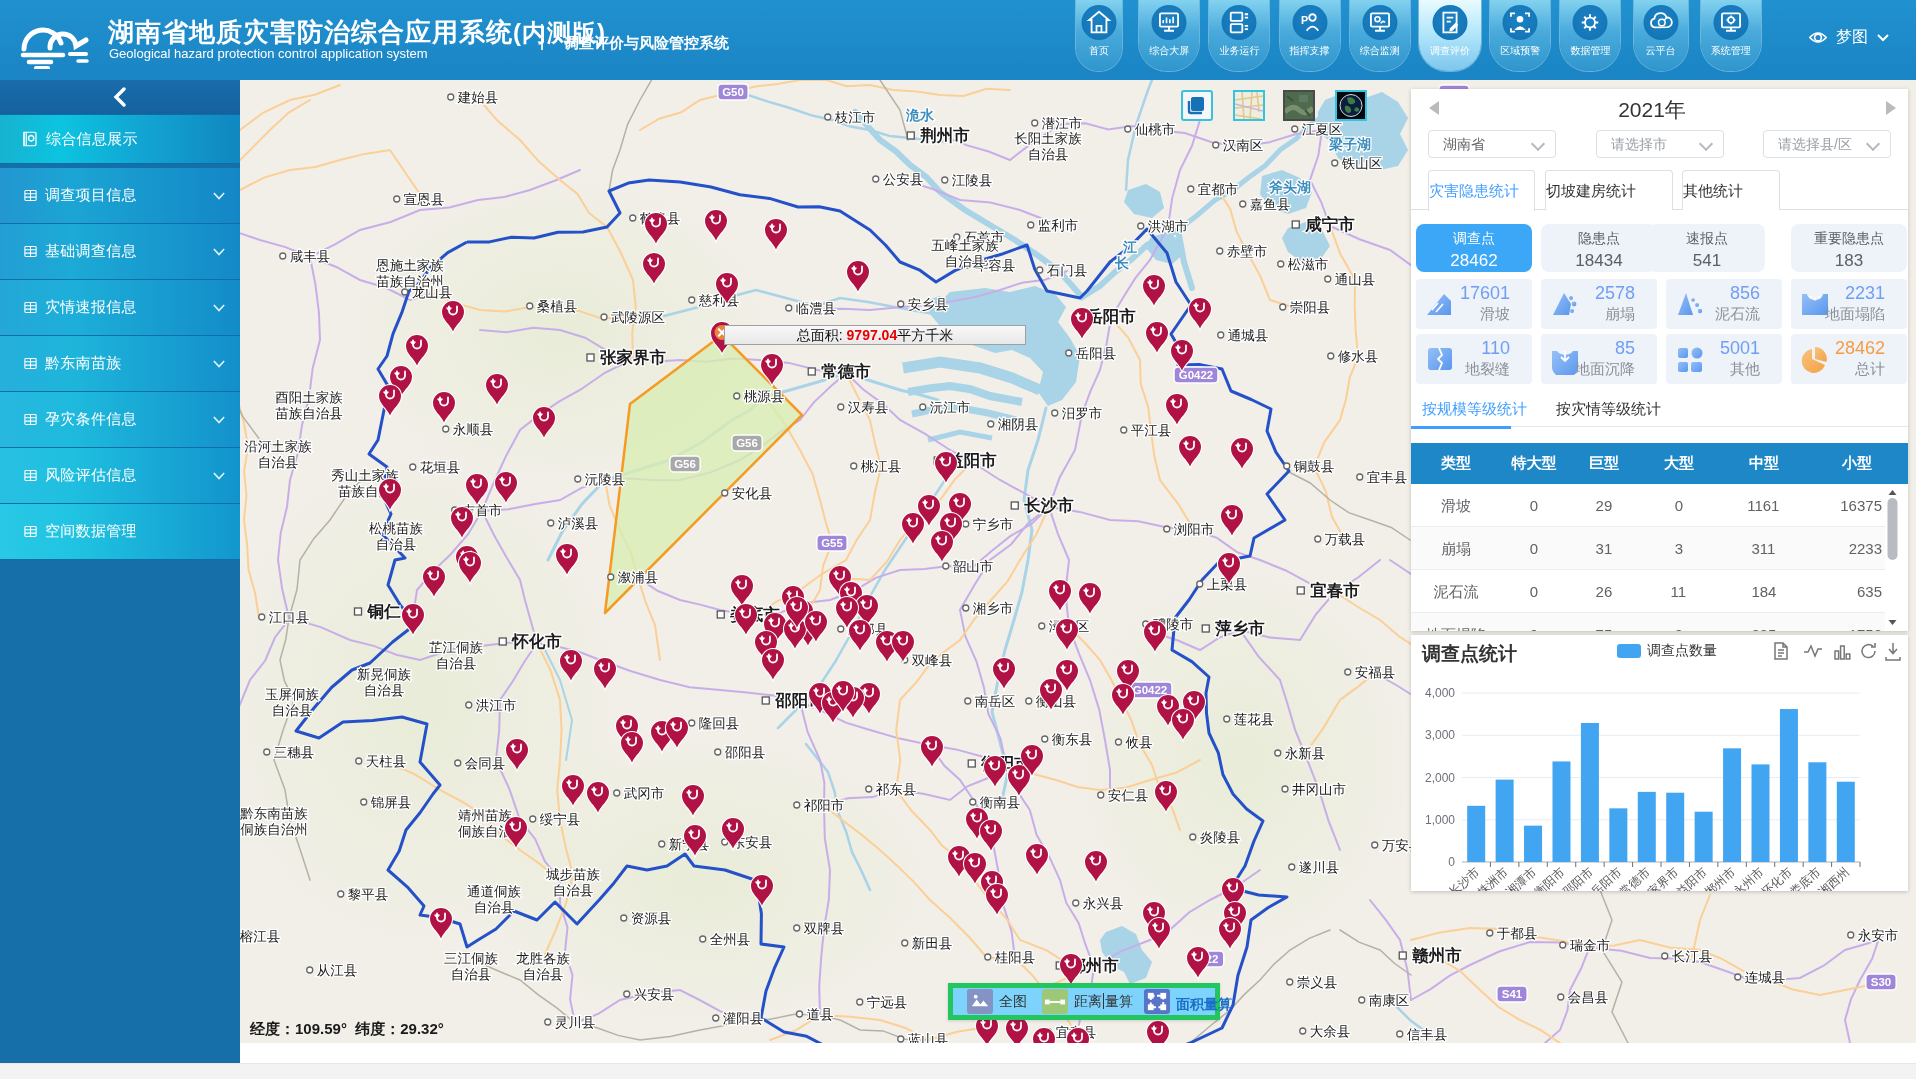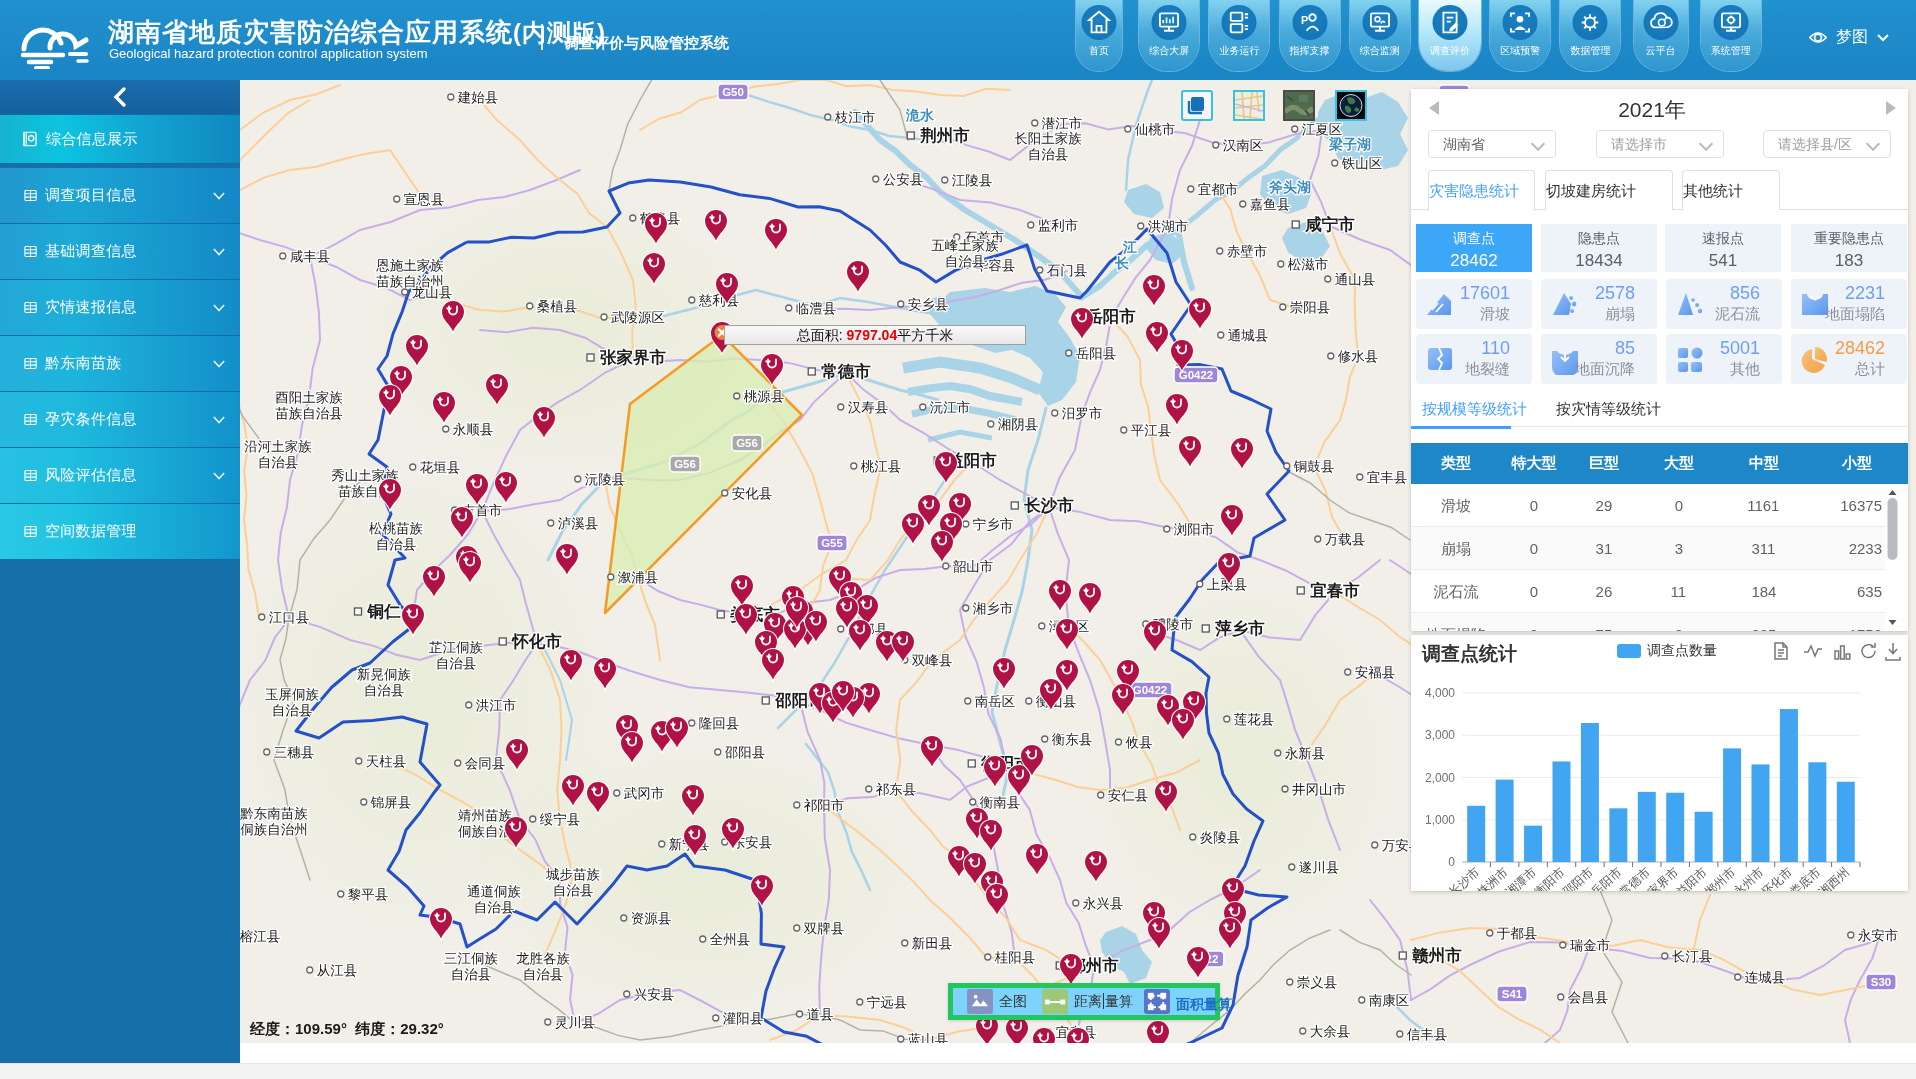--- a/index.html
+++ b/index.html
@@ -38,21 +38,21 @@
 
 #botwhite{position:absolute;left:240px;top:1045px;width:1676px;height:18px;background:#fff;z-index:4}
 #botscroll{position:absolute;left:0px;top:1063px;width:1916px;height:16px;background:#f3f3f3;border-top:1px solid #e8e8e8;z-index:31}
 
 #rp{position:absolute;left:1411px;top:89px;width:497px;height:542px;background:#fff;z-index:10;box-shadow:0 1px 4px rgba(0,0,0,.2)}
 #chartp{position:absolute;left:1411px;top:635px;width:497px;height:256px;background:#fff;z-index:10;box-shadow:0 1px 4px rgba(0,0,0,.2)}
 .sel{position:absolute;top:41px;width:128px;height:28px;border:1px solid #dcdfe6;border-radius:4px;font-size:14px;color:#606266;line-height:26px;padding-left:14px;background:#fff}
 .sel:after{content:'';position:absolute;right:12px;top:8px;width:8px;height:8px;border-left:2px solid #b4b9c0;border-bottom:2px solid #b4b9c0;transform:rotate(-45deg)}
 .tab{position:absolute;top:81px;height:40px;background:#fff;border:1px solid #dcdfe6;border-bottom:none;border-radius:4px 4px 0 0;font-size:15px;color:#303133;line-height:40px;z-index:1}
 .tab.on{color:#409eff;z-index:3;height:41px}
-.sb{position:absolute;width:116px;height:48px;background:#eef2f9;border-radius:0;text-align:center;color:#5a5e66}
+.sb{position:absolute;width:116px;height:48px;background:#eef2f9;border-radius:8px;text-align:center;color:#5a5e66}
 .sb .sbt{font-size:14px;margin-top:6px}
 .sb .sbn{font-size:17px;margin-top:3px}
 .sb.act{background:#3ca7f6;color:#fff}
 .stab{position:absolute;font-size:15px;color:#303133;padding-left:11px}
 .stab.on{color:#409eff}
 .ic2{position:absolute;width:116px;height:50px;background:#eef2f9;border-radius:4px}
 .ic2 .n{position:absolute;right:22px;top:4px;font-size:18px;color:#6f9ef5;text-align:right;width:80px}
 .ic2 .l{position:absolute;right:22px;top:26px;font-size:15px;color:#8b8f98;text-align:right;width:110px}
 .trow{position:absolute;left:0;width:478px;height:43px;border-bottom:1px solid #ebeef5;font-size:15px;color:#606266}
 .trow span{position:absolute;top:13px}
@@ -1230,21 +1230,21 @@
  <div class="tab" style="left:271px;width:98px">其他统计</div>
  <div style="position:absolute;left:0;top:120px;width:497px;border-bottom:1px solid #dcdfe6"></div>
  <div class="sb act" style="left:5px;top:135px">
       <div class="sbt">调查点</div>
       <div class="sbn">28462</div>
     </div>
  <div class="sb" style="left:130px;top:135px">
       <div class="sbt">隐患点</div>
       <div class="sbn">18434</div>
     </div>
- <div class="sb" style="left:254px;top:135px">
+ <div class="sb" style="left:238px;top:135px">
       <div class="sbt">速报点</div>
       <div class="sbn">541</div>
     </div>
  <div class="sb" style="left:380px;top:135px">
       <div class="sbt">重要隐患点</div>
       <div class="sbn">183</div>
     </div>
  <div class="ic2" style="left:5px;top:190px">
       <svg width="32" height="32" viewBox="0 0 32 32" style="position:absolute;left:8px;top:9px">
         <defs>

